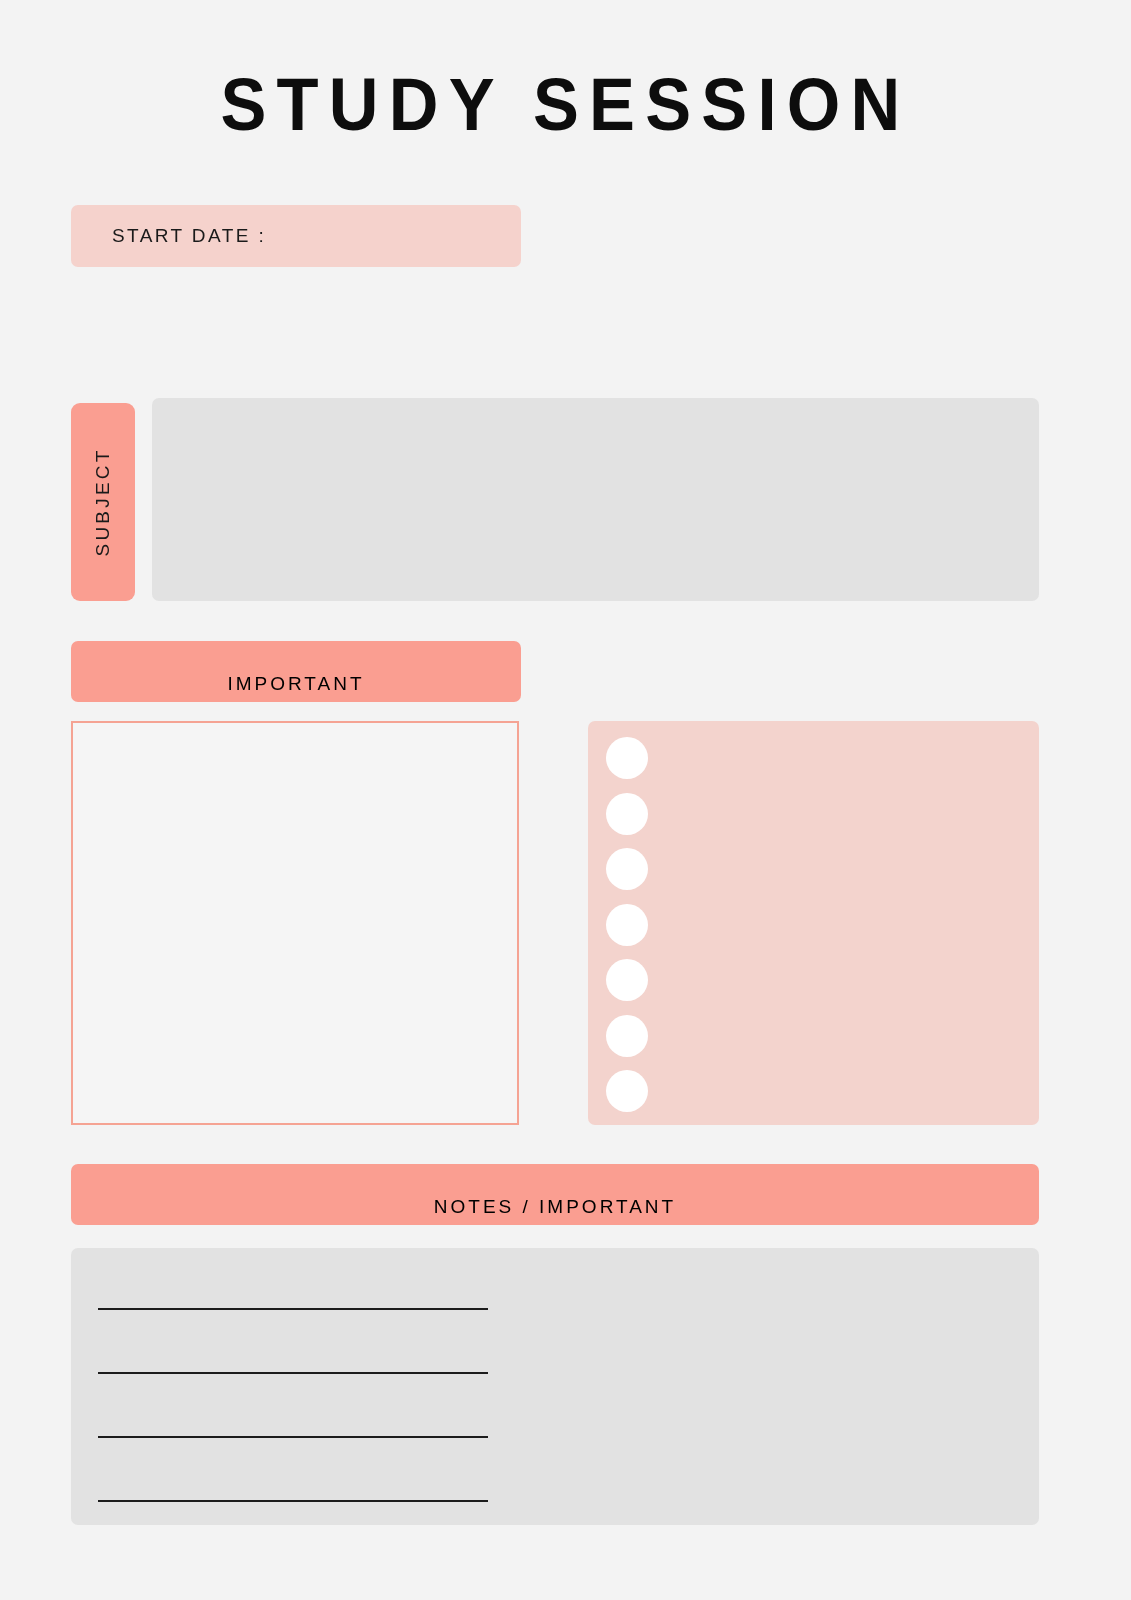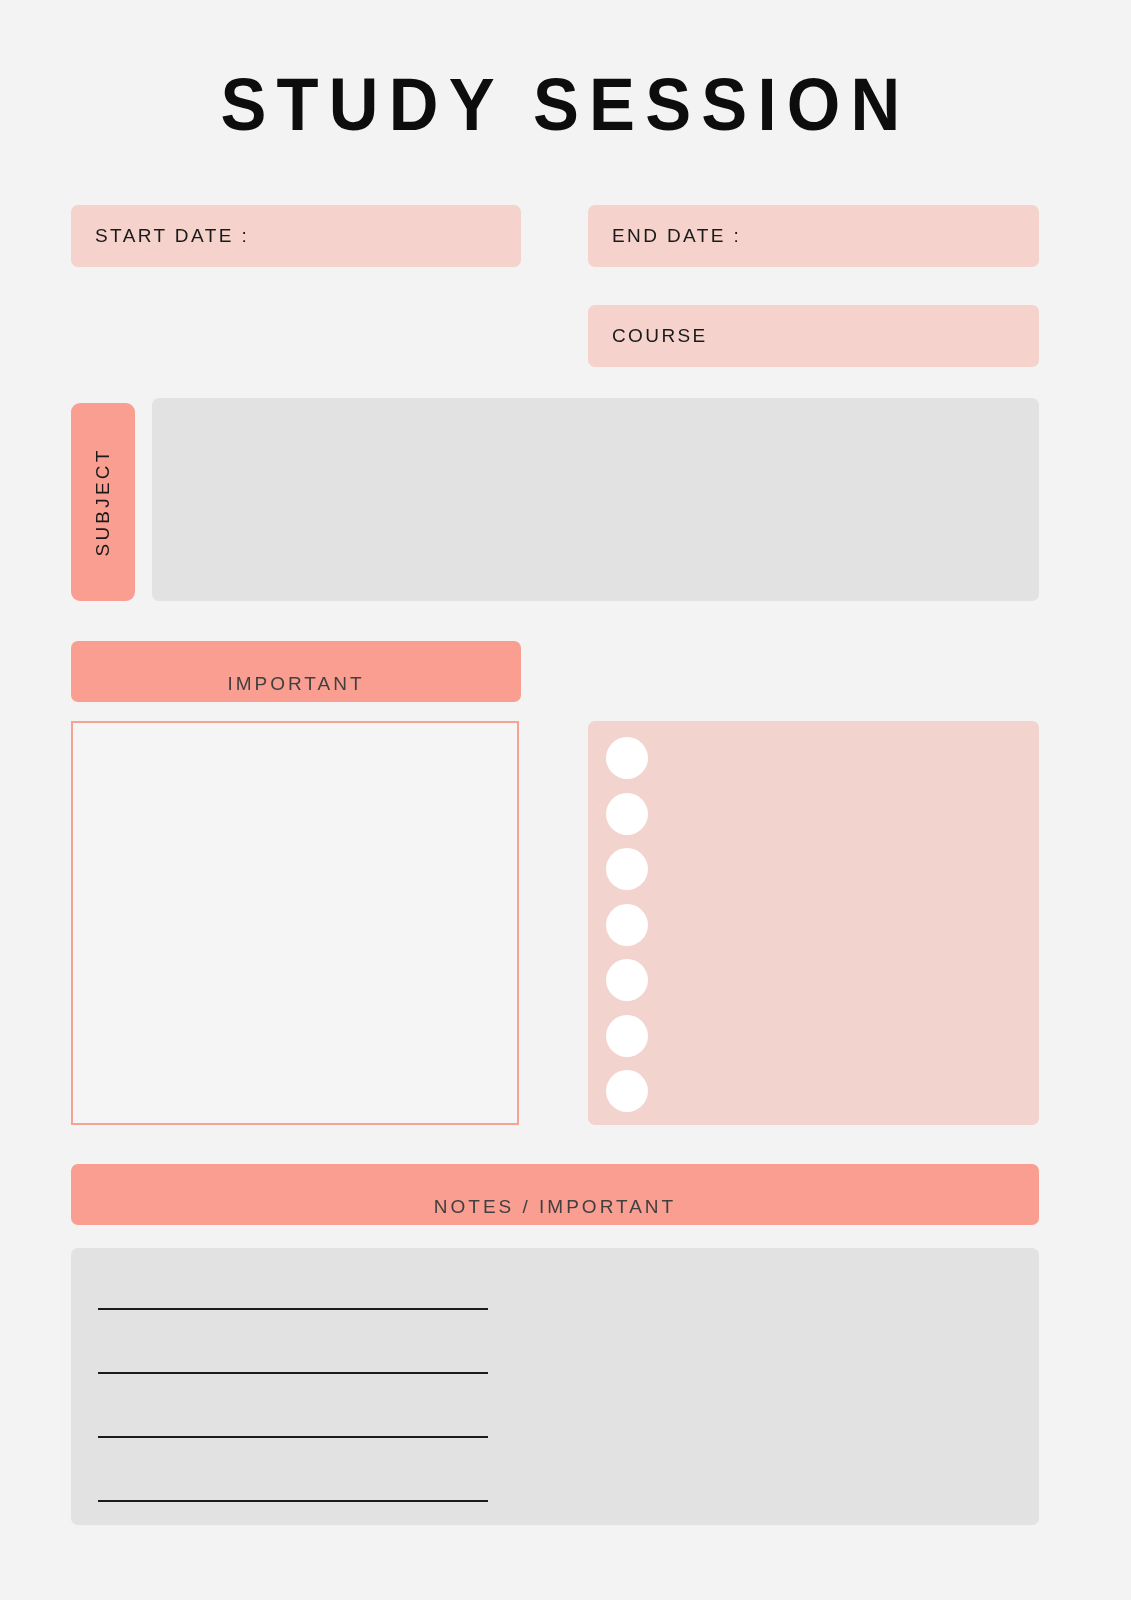--- a/index.html
+++ b/index.html
@@ -37,21 +37,21 @@
 
   
   .field {
     position: absolute;
     background: #f5d2cc;
     border-radius: 7px;
     display: flex;
     align-items: center;
   }
   .field-label {
-    padding-left: 24px;
+    padding-left: 41px;
     font-size: 19px;
     font-weight: 500;
     letter-spacing: 2.4px;
     color: #1a1a1a;
     white-space: nowrap;
   }
 
   #field-start-date { left: 71px;  top: 205px; width: 450px; height: 62px; }
   #field-end-date   { left: 588px; top: 205px; width: 451px; height: 62px; }
   #field-date       { left: 71px;  top: 305px; width: 451px; height: 62px; }
@@ -94,21 +94,21 @@
     background: #fa9e91;
     border-radius: 7px;
     display: flex;
     align-items: center;
     justify-content: center;
   }
   .section-header-label {
     font-size: 19px;
     font-weight: 500;
     letter-spacing: 3px;
-    color: #404040;
+    color: #000000;
     white-space: nowrap;
     margin-top: 24px;
   }
 
   #header-important { left: 71px;  top: 641px;  width: 450px; height: 61px; }
   #header-task-list { left: 588px; top: 641px;  width: 451px; height: 61px; }
   #header-notes     { left: 71px;  top: 1164px; width: 968px; height: 61px; }
 
   
   .important-box {
@@ -169,28 +169,22 @@
 <body>
 
 <div class="page">
 
   <div class="title">STUDY SESSION</div>
 
   <div class="field" id="field-start-date">
     <span class="field-label">START DATE :</span>
   </div>
 
-  <div class="field" id="field-end-date">
-    <span class="field-label">END DATE :</span>
-  </div>
-
-
-  <div class="field" id="field-course">
-    <span class="field-label">COURSE</span>
-  </div>
+
+
 
   <div class="subject-tab">
     <span class="subject-tab-label">SUBJECT</span>
   </div>
   <div class="subject-box"></div>
 
   <div class="section-header" id="header-important">
     <span class="section-header-label">IMPORTANT</span>
   </div>
 

